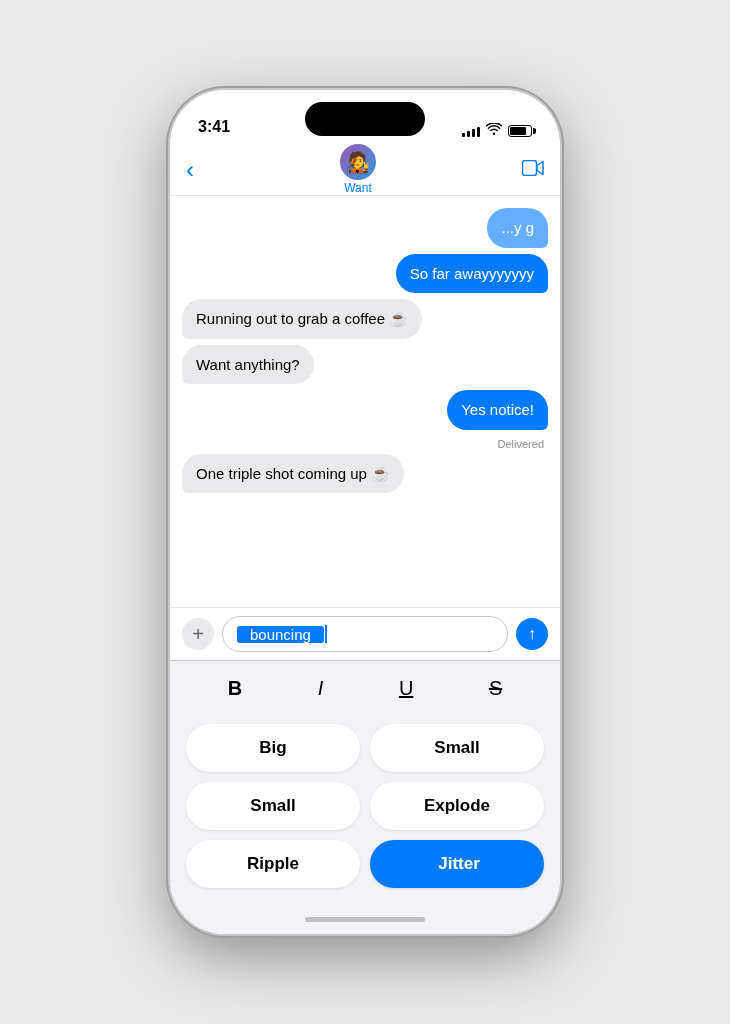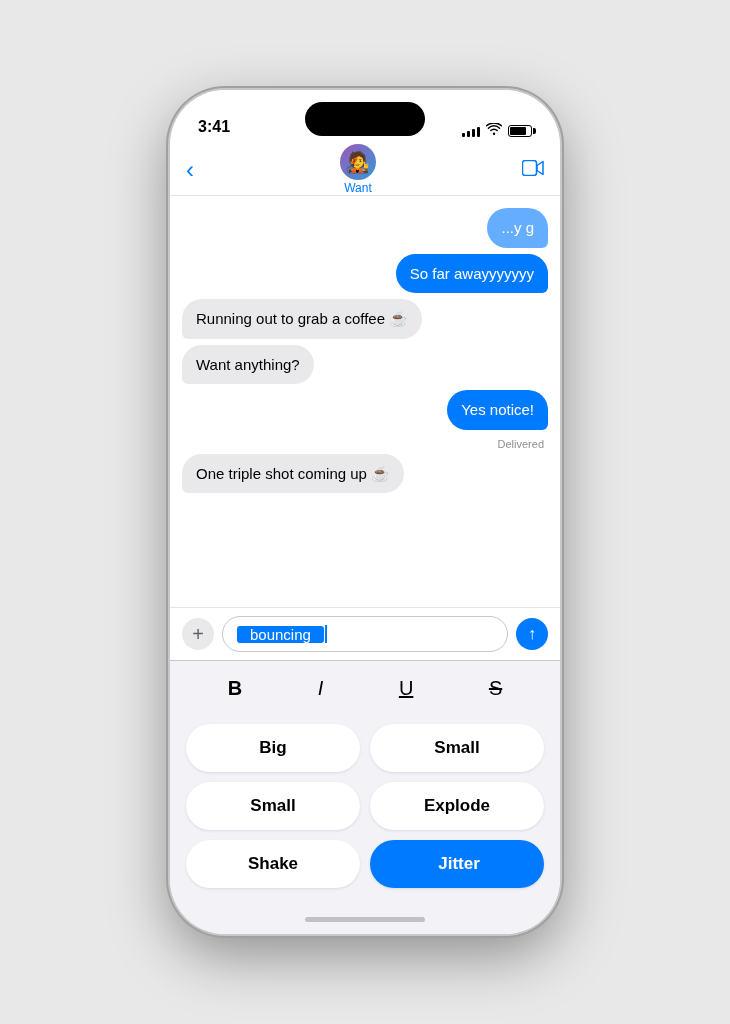--- a/index.html
+++ b/index.html
@@ -456,21 +456,21 @@
       <span class="format-btn italic">I</span>
       <span class="format-btn underline">U</span>
       <span class="format-btn strikethrough">S</span>
     </div>
 
     <div class="effects-grid">
       <button class="effect-btn">Big</button>
       <button class="effect-btn">Small</button>
       <button class="effect-btn">Small</button>
       <button class="effect-btn">Explode</button>
-      <button class="effect-btn">Shake</button>
+      <button class="effect-btn">Ripple</button>
       <button class="effect-btn active">Jitter</button>
     </div>
 
     <div class="home-indicator">
       <div class="home-bar"></div>
     </div>
 
   </div>
 </div>
 

